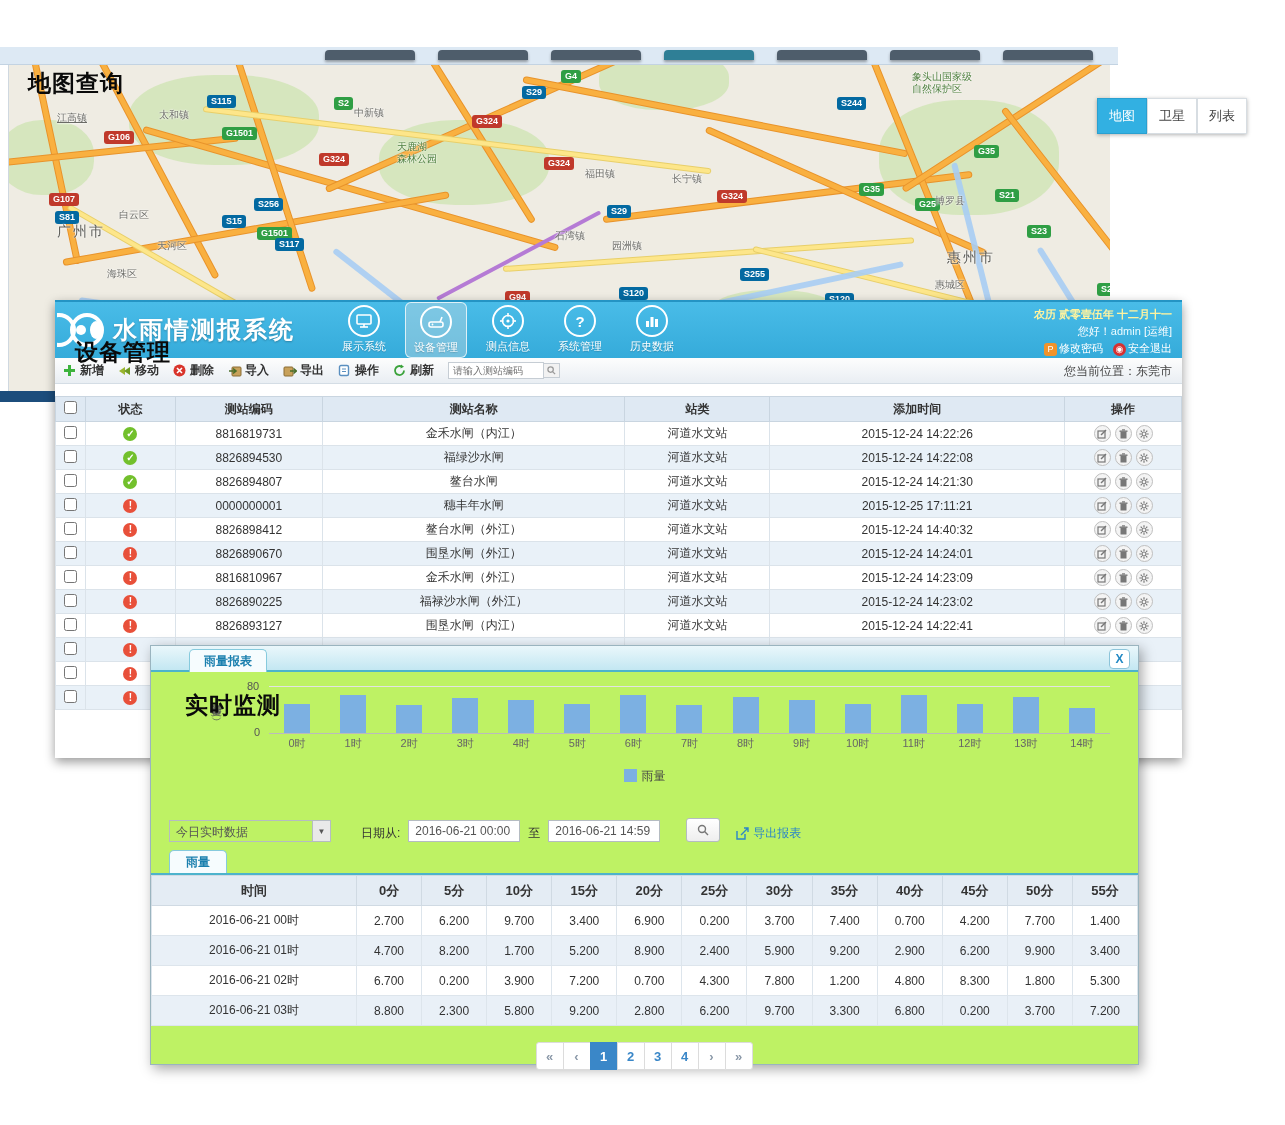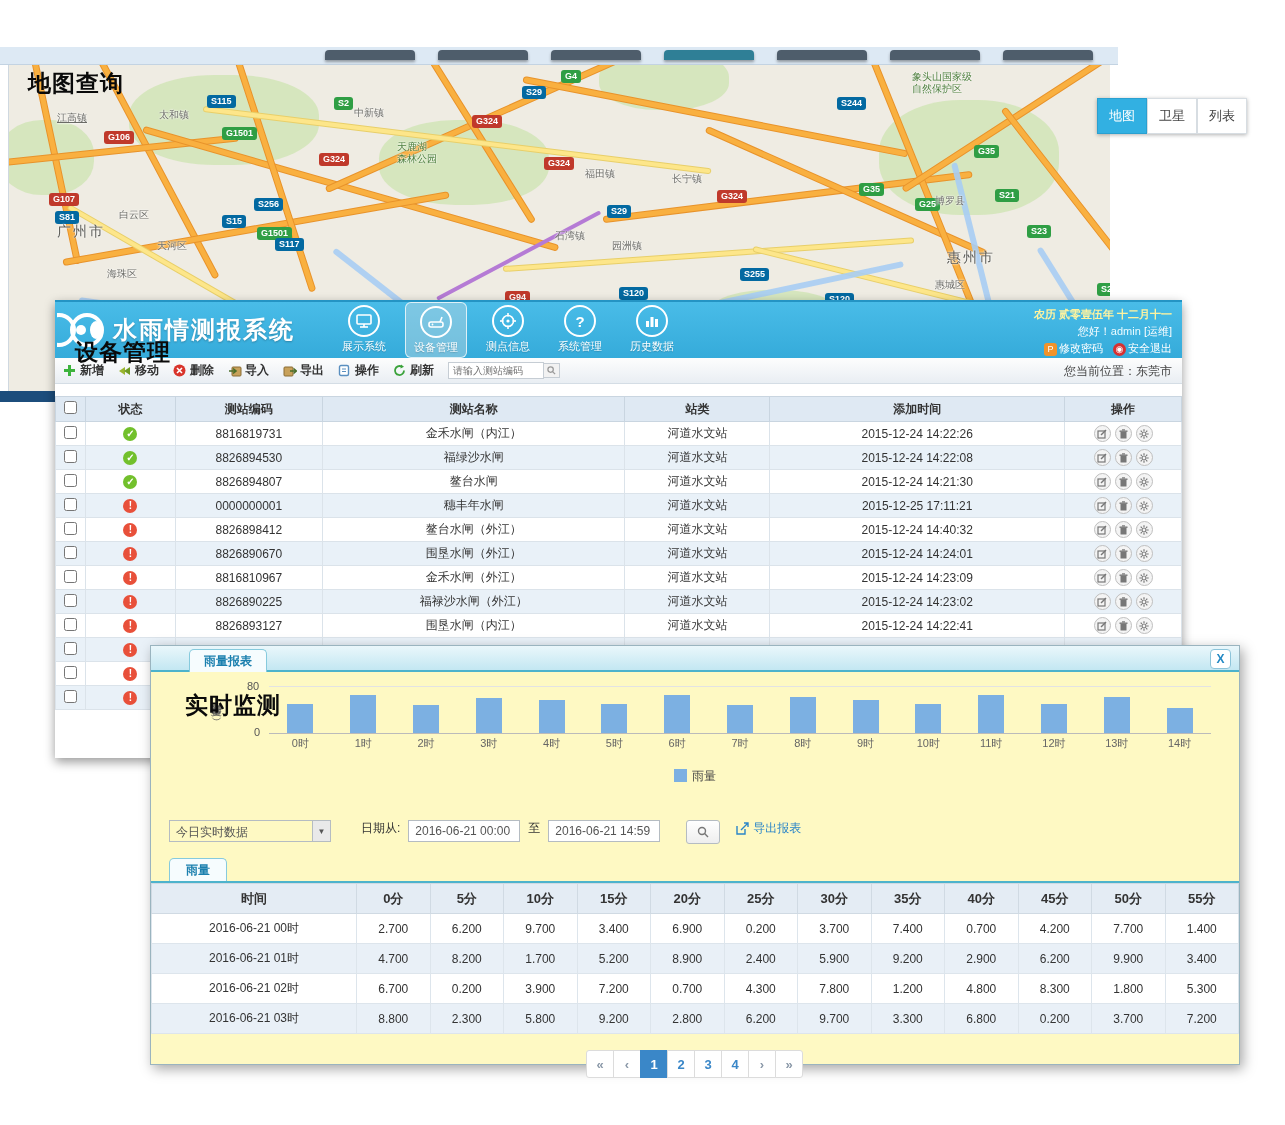--- a/index.html
+++ b/index.html
@@ -79,21 +79,21 @@
   #station-table td { border:1px solid #dbe3ea; height:24px; text-align:center; background:#fff; }
   #station-table tr.alt td { background:#e9f1f8; }
   .st-ok { display:inline-block; width:14px; height:14px; border-radius:50%; background:#72c02c; color:#fff;
            font-size:10px; line-height:14px; font-weight:bold; }
   .st-err { display:inline-block; width:14px; height:14px; border-radius:50%; background:#e8503a; color:#fff;
             font-size:10px; line-height:13px; font-weight:bold; }
   .op-btn { display:inline-flex; width:17px; height:17px; border-radius:50%; background:#f4f4f4;
             border:1px solid #bfbfbf; align-items:center; justify-content:center; margin:0 2px; cursor:pointer; }
 
   
-  #popup { position:absolute; left:150px; top:645px; width:1090px; height:420px; background:#fef9c3;
+  #popup { position:absolute; left:150px; top:645px; width:989px; height:420px; background:#bef264;
            border:1px solid #9ab4bf; box-shadow:3px 4px 12px rgba(0,0,0,.35); z-index:3; }
   #popup-head { position:relative; height:26px; background:linear-gradient(#eaf7fb,#c3e7f2);
                 border-bottom:2px solid #4db3cc; }
   #popup-tab { position:absolute; left:38px; top:3px; height:23px; padding:0 14px; background:#f6fcfe;
                border:1px solid #86cadd; border-bottom:none; border-radius:5px 5px 0 0; color:#1a7fae;
                font-size:12px; font-weight:bold; line-height:22px; cursor:pointer; }
   #popup-close { position:absolute; right:8px; top:3px; width:21px; height:20px; background:#fff;
                  border:1px solid #8cc4da; border-radius:4px; color:#2389c4; font-weight:bold; font-size:12px;
                  display:flex; align-items:center; justify-content:center; cursor:pointer; }
 
@@ -105,21 +105,21 @@
   #gridline-top { position:absolute; left:118px; right:28px; top:14px; border-top:1px solid #e3e3e3; }
   #baseline { position:absolute; left:118px; right:28px; top:61px; border-top:1px solid #bbb; }
   #bars { position:absolute; left:118px; right:28px; top:14px; height:47px; display:flex; }
   .bar-slot { flex:1; position:relative; }
   .bar { position:absolute; bottom:0; left:50%; transform:translateX(-50%); width:26px; background:#7cb0e2; }
   .bar-x { position:absolute; top:50px; left:50%; transform:translateX(-50%); font-size:11px; color:#666; white-space:nowrap; }
   #legend { position:absolute; left:0; right:0; top:96px; text-align:center; font-size:12px; color:#444; }
   #legend .sq { display:inline-block; width:13px; height:13px; background:#7cb0e2; vertical-align:-2px; margin-right:5px; }
 
   
-  #filter-row { display:flex; align-items:flex-start; height:30px; padding-left:18px; font-size:12px; color:#333; margin-top:30px; }
+  #filter-row { display:flex; align-items:flex-end; height:30px; padding-left:18px; font-size:12px; color:#333; margin-top:22px; }
   #period-select { display:flex; width:162px; height:22px; border:1px solid #b5bcc2; margin-right:30px; cursor:pointer; }
   #period-select .val { flex:1; padding:3px 6px; color:#555; font-size:12px; }
   #period-select .arrow { width:18px; background:#e9e9e9; border-left:1px solid #b5bcc2; display:flex;
                           align-items:center; justify-content:center; font-size:8px; color:#555; }
   .date-input { width:112px; height:22px; border:1px solid #b5bcc2; font-size:12px; color:#555; padding:0 6px; margin:0 8px; }
   #search-btn { width:34px; height:24px; border:1px solid #b5bcc2; background:linear-gradient(#fff,#eee);
                 border-radius:3px; margin-left:18px; display:flex; align-items:center; justify-content:center; cursor:pointer; }
   #export-link { display:flex; align-items:center; gap:4px; color:#2a85c8; margin-left:16px; cursor:pointer; }
 
   

